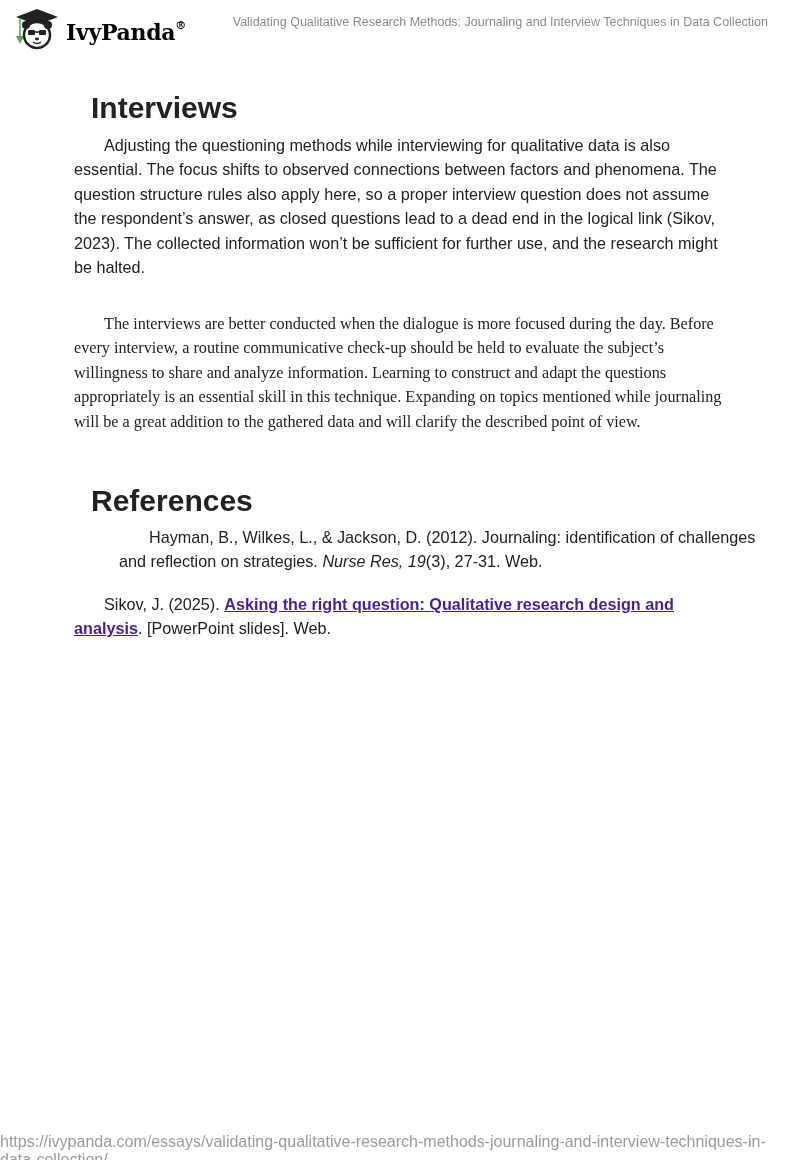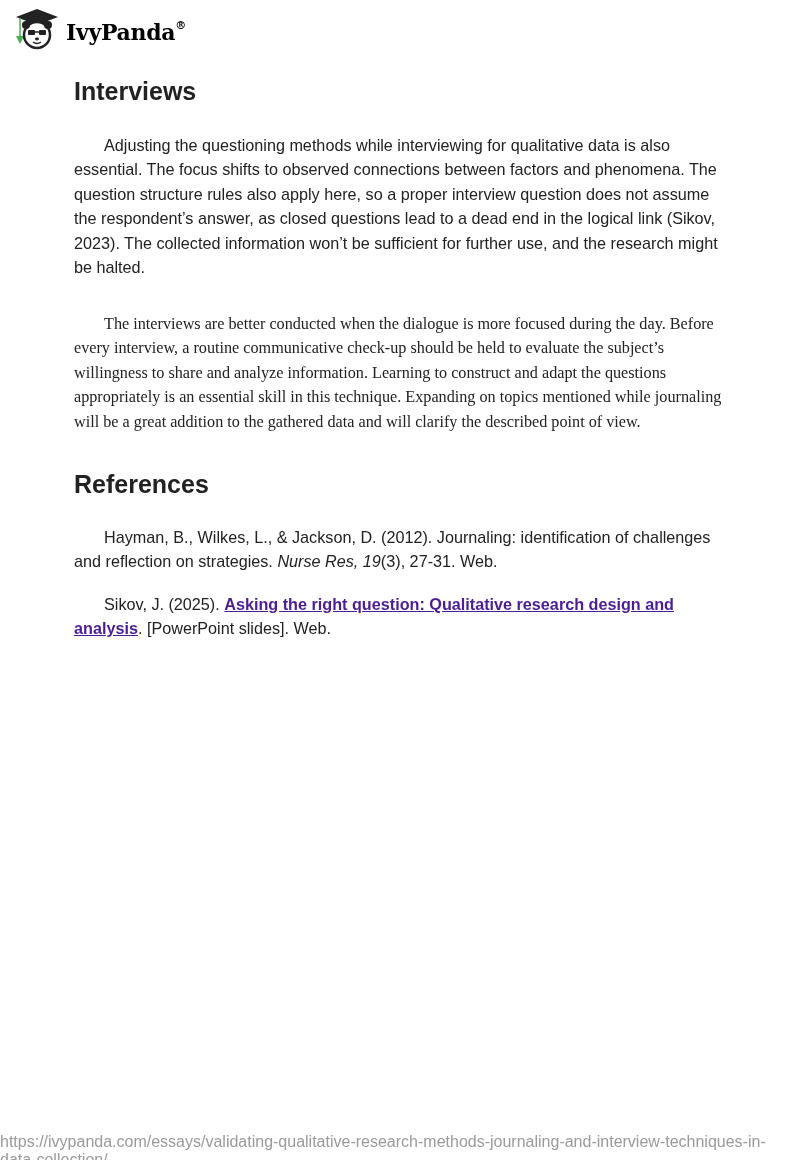--- a/index.html
+++ b/index.html
@@ -12,27 +12,27 @@
   .logo svg { display: block; }
   .logo-text {
     font-family: "DejaVu Serif", serif; font-weight: bold; font-size: 22px; color: #000000;
     margin-left: 6px; letter-spacing: -0.3px; position: relative; top: 3px;
   }
   .logo-text sup { font-size: 11px; position: relative; top: -3px; }
   .doc-title {
     position: absolute; right: 32px; top: 15px; font-size: 12.5px; color: #8a8a8a;
   }
   .content { position: absolute; left: 74px; top: 70px; width: 650px; }
-  h2 { font-size: 25px; font-weight: bold; margin: 0; color: #222; line-height: 42px; text-align: right; }
+  h2 { font-size: 30px; font-weight: bold; margin: 17px; color: #222; line-height: 42px; text-align: right; }
   p { font-size: 16.2px; line-height: 24.4px; margin: 0; text-indent: 30px; color: #222; }
   .sec1-title { position: absolute; top: 0; }
   .p1 { position: absolute; top: 63px; width: 650px; }
   .p2 { position: absolute; top: 242px; width: 650px; font-family: Liberation Serif, serif; }
   .sec2-title { position: absolute; top: 393px; }
-  .r1 { position: absolute; top: 455px; width: 650px; }
+  .r1 { position: absolute; top: 455px; width: 650px; margin-left: 45px; }
   .r2 { position: absolute; top: 522px; width: 650px; }
   a.link { color: #4c1d95; text-decoration: underline; font-weight: bold; }
   .footer-url {
     position: absolute; right: 32px; top: 1133px; font-size: 16px; color: #9a9a9a;
   }
 </style>
 </head>
 <body>
 
 <div class="header">
@@ -46,20 +46,21 @@
       <circle cx="12" cy="17" r="4" fill="#222"></circle>
       <circle cx="34" cy="17" r="4" fill="#222"></circle>
       <rect x="14" y="22" width="7" height="5" rx="1" fill="#222"></rect>
       <rect x="25" y="22" width="7" height="5" rx="1" fill="#222"></rect>
       <line x1="21" y1="24" x2="25" y2="24" stroke="#222" stroke-width="1.5"></line>
       <ellipse cx="23" cy="31" rx="2" ry="1.4" fill="#222"></ellipse>
       <path d="M19 34 Q23 37 27 34" stroke="#222" stroke-width="1.3" fill="none"></path>
     </svg>
     <span class="logo-text"><span>IvyPanda</span><sup>®</sup></span>
   </div>
+  <div class="doc-title">Validating Qualitative Research Methods: Journaling and Interview Techniques in Data Collection</div>
 </div>
 
 <div class="content">
   <h2 class="sec1-title">Interviews</h2>
   <p class="p1">Adjusting the questioning methods while interviewing for qualitative data is also essential. The focus shifts to observed connections between factors and phenomena. The question structure rules also apply here, so a proper interview question does not assume the respondent’s answer, as closed questions lead to a dead end in the logical link (Sikov, 2023). The collected information won’t be sufficient for further use, and the research might be halted.</p>
   <p class="p2">The interviews are better conducted when the dialogue is more focused during the day. Before every interview, a routine communicative check-up should be held to evaluate the subject’s willingness to share and analyze information. Learning to construct and adapt the questions appropriately is an essential skill in this technique. Expanding on topics mentioned while journaling will be a great addition to the gathered data and will clarify the described point of view.</p>
 
   <h2 class="sec2-title">References</h2>
   <p class="r1"><span>Hayman, B., Wilkes, L., &amp; Jackson, D. (2012). Journaling: identification of challenges and reflection on strategies. </span><em>Nurse Res, 19</em><span>(3), 27-31. Web.</span></p>
   <p class="r2"><span>Sikov, J. (2025). </span><a class="link" href="#">Asking the right question: Qualitative research design and analysis</a><span>. [PowerPoint slides]. Web.</span></p>

